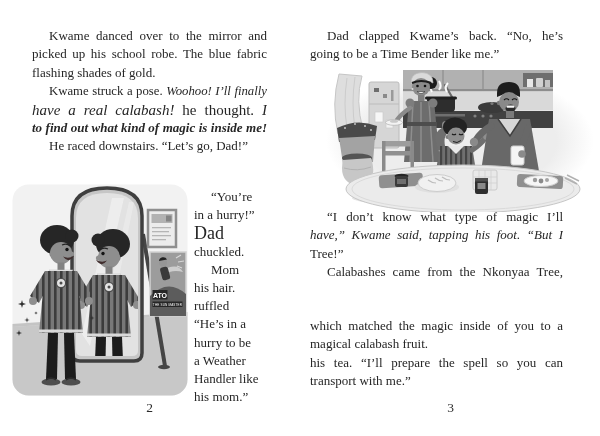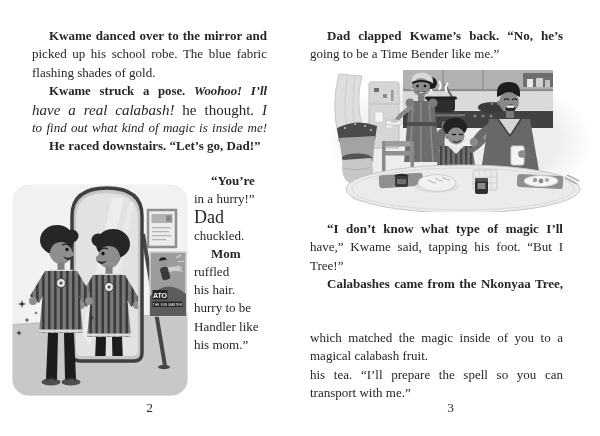--- a/index.html
+++ b/index.html
@@ -5,52 +5,54 @@
   html,body{margin:0;padding:0;background:#ffffff;}
   .spread{position:relative;width:600px;height:436px;background:#ffffff;
           font-family:"Liberation Serif",serif;color:#262626;overflow:hidden;}
   .page{position:absolute;top:0;height:436px;width:300px;}
   #page-left{left:0;} #page-right{left:300px;}
   .tblock{position:absolute;}
   .line{height:18.4px;line-height:18.4px;font-size:13px;overflow:hidden;white-space:normal;}
   .side .line{height:18.2px;line-height:18.2px;}
   .bot .line{height:18.3px;line-height:18.3px;}
   .just{text-align:justify;text-align-last:justify;}
-  .ind{text-indent:17px;font-weight:bold;}
+  .ind{text-indent:17px;}
   em{font-style:italic;}
   .pagenum{position:absolute;font-size:13.5px;text-align:center;color:#2b2b2b;}
   .illo{position:absolute;}
   svg{display:block;}
 </style>
 </head>
 <body>
 
 <div class="spread">
 
   <div class="page" id="page-left">
 
     <div class="tblock" style="left:32px;top:27px;width:235px;">
         <div class="line ind just" style="font-size: 13px;"><span>Kwame danced over to the mirror and</span></div>
         <div class="line just" style="font-size: 13px;"><span>picked up his school robe. The blue fabric</span></div>
         <div class="line" style="font-size: 13px;"><span>flashing shades of gold.</span></div>
         <div class="line ind just" style="font-size: 12.75px;"><span>Kwame struck a pose. </span><em>Woohoo! I’ll finally</em></div>
         <div class="line just" style="font-size: 15px;"><em>have a real calabash!</em><span> he thought. </span><em>I can’t wait</em></div>
-        <div class="line just" style="font-size: 13px;"><em>to find out what kind of magic is inside me!</em></div>
+        <div class="line just" style="font-size: 13px; font-weight: bold;"><em>to find out what kind of magic is inside me!</em></div>
         <div class="line ind" style="font-size: 13px;"><span>He raced downstairs. “Let’s go, Dad!”</span></div>
       </div>
 
-    <div class="tblock side" style="left:194px;top:172px;width:79px;">
+    <div class="tblock side" style="left:194px;top:188px;width:79px;">
         <div class="line ind" style="font-size: 13px;"><span>“You’re</span></div>
         <div class="line" style="font-size: 13px;"><span>in a hurry!”</span></div>
         <div class="line" style="font-size: 18px;"><span>Dad</span></div>
         <div class="line" style="font-size: 13px;"><span>chuckled.</span></div>
         <div class="line ind" style="font-size: 13px;"><span>Mom</span></div>
+        <div class="line" style="font-size: 13px;"><span>his hair.</span></div>
         <div class="line" style="font-size: 13px;"><span>ruffled</span></div>
-        <div class="line" style="font-size: 13px;"><span>his hair.</span></div>
+        <div class="line" style="font-size: 13px;"><span>“He’s in a</span></div>
         <div class="line" style="font-size: 13px;"><span>hurry to be</span></div>
+        <div class="line" style="font-size: 13px;"><span>a Weather</span></div>
         <div class="line" style="font-size: 13px;"><span>Handler like</span></div>
         <div class="line" style="font-size: 13px;"><span>his mom.”</span></div>
       </div>
 
     <div class="illo" style="left:12px;top:184px;">
       <svg width="176" height="212" viewBox="0 0 176 212">
         <defs>
           <clipPath id="L_cp">
               <rect x="0.5" y="0.5" width="175" height="211" rx="16"></rect>
             </clipPath>
@@ -327,23 +329,23 @@
           <ellipse cx="216" cy="111" rx="17" ry="5.5" fill="#f6f6f6" stroke="#cccccc"></ellipse>
           <circle cx="210" cy="110" r="2.2" fill="#9b9b9b"></circle>
           <circle cx="216" cy="111" r="2.4" fill="#8a8a8a"></circle>
           <circle cx="222" cy="110" r="2" fill="#a5a5a5"></circle>
           <line x1="240" y1="108" x2="252" y2="114" stroke="#b1b1b1" stroke-width="1.5"></line>
           <line x1="242" y1="105" x2="254" y2="111" stroke="#b1b1b1" stroke-width="1.5"></line>
         </g>
       </svg>
     </div>
 
-    <div class="tblock bot" style="left:10px;top:220px;width:253px;">
+    <div class="tblock bot" style="left:10px;top:208px;width:253px;">
         <div class="line ind just" style="font-size: 13px;"><span>“I don’t know what type of magic I’ll</span></div>
-        <div class="line just" style="font-size: 13px;"><span>have,” Kwame said, tapping his foot. “But I</span></div>
+        <div class="line just" style="font-size: 13px; font-style: italic;"><span>have,” Kwame said, tapping his foot. “But I</span></div>
         <div class="line" style="font-size: 13px;"><span>Tree!”</span></div>
         <div class="line ind just" style="font-size: 13px;"><span>Calabashes came from the Nkonyaa Tree,</span></div>
         <div class="line just" style="font-size: 13px; margin-top: 36px;"><span>which matched the magic inside of you to a</span></div>
         <div class="line" style="font-size: 13px;"><span>magical calabash fruit.</span></div>
         <div class="line just" style="font-size: 13px;"><span>his tea. “I’ll prepare the spell so you can</span></div>
         <div class="line" style="font-size: 13px;"><span>transport with me.”</span></div>
       </div>
 
     <div class="pagenum" style="left:22px;top:400px;width:257px;">3</div>
   </div>

